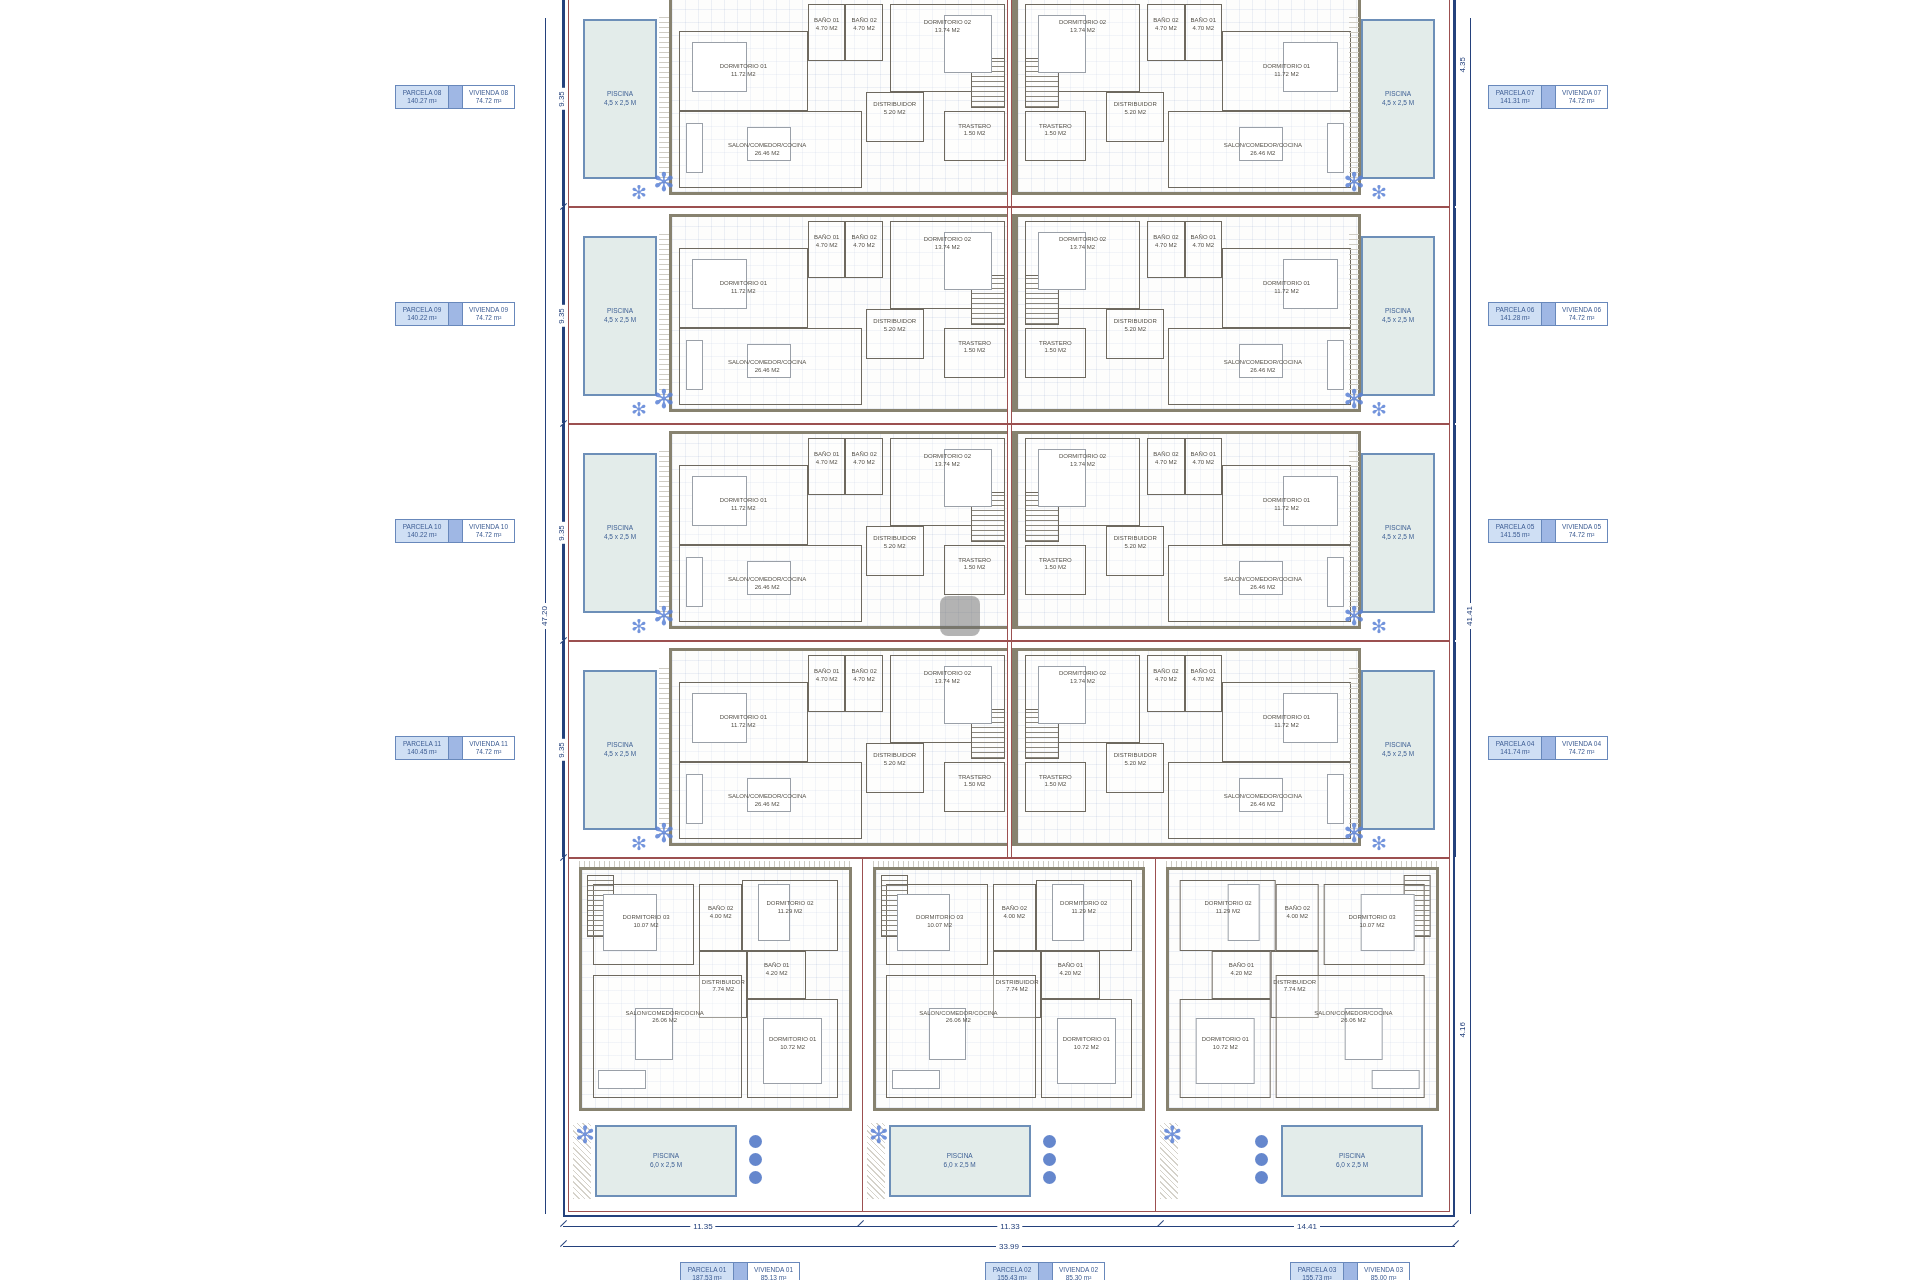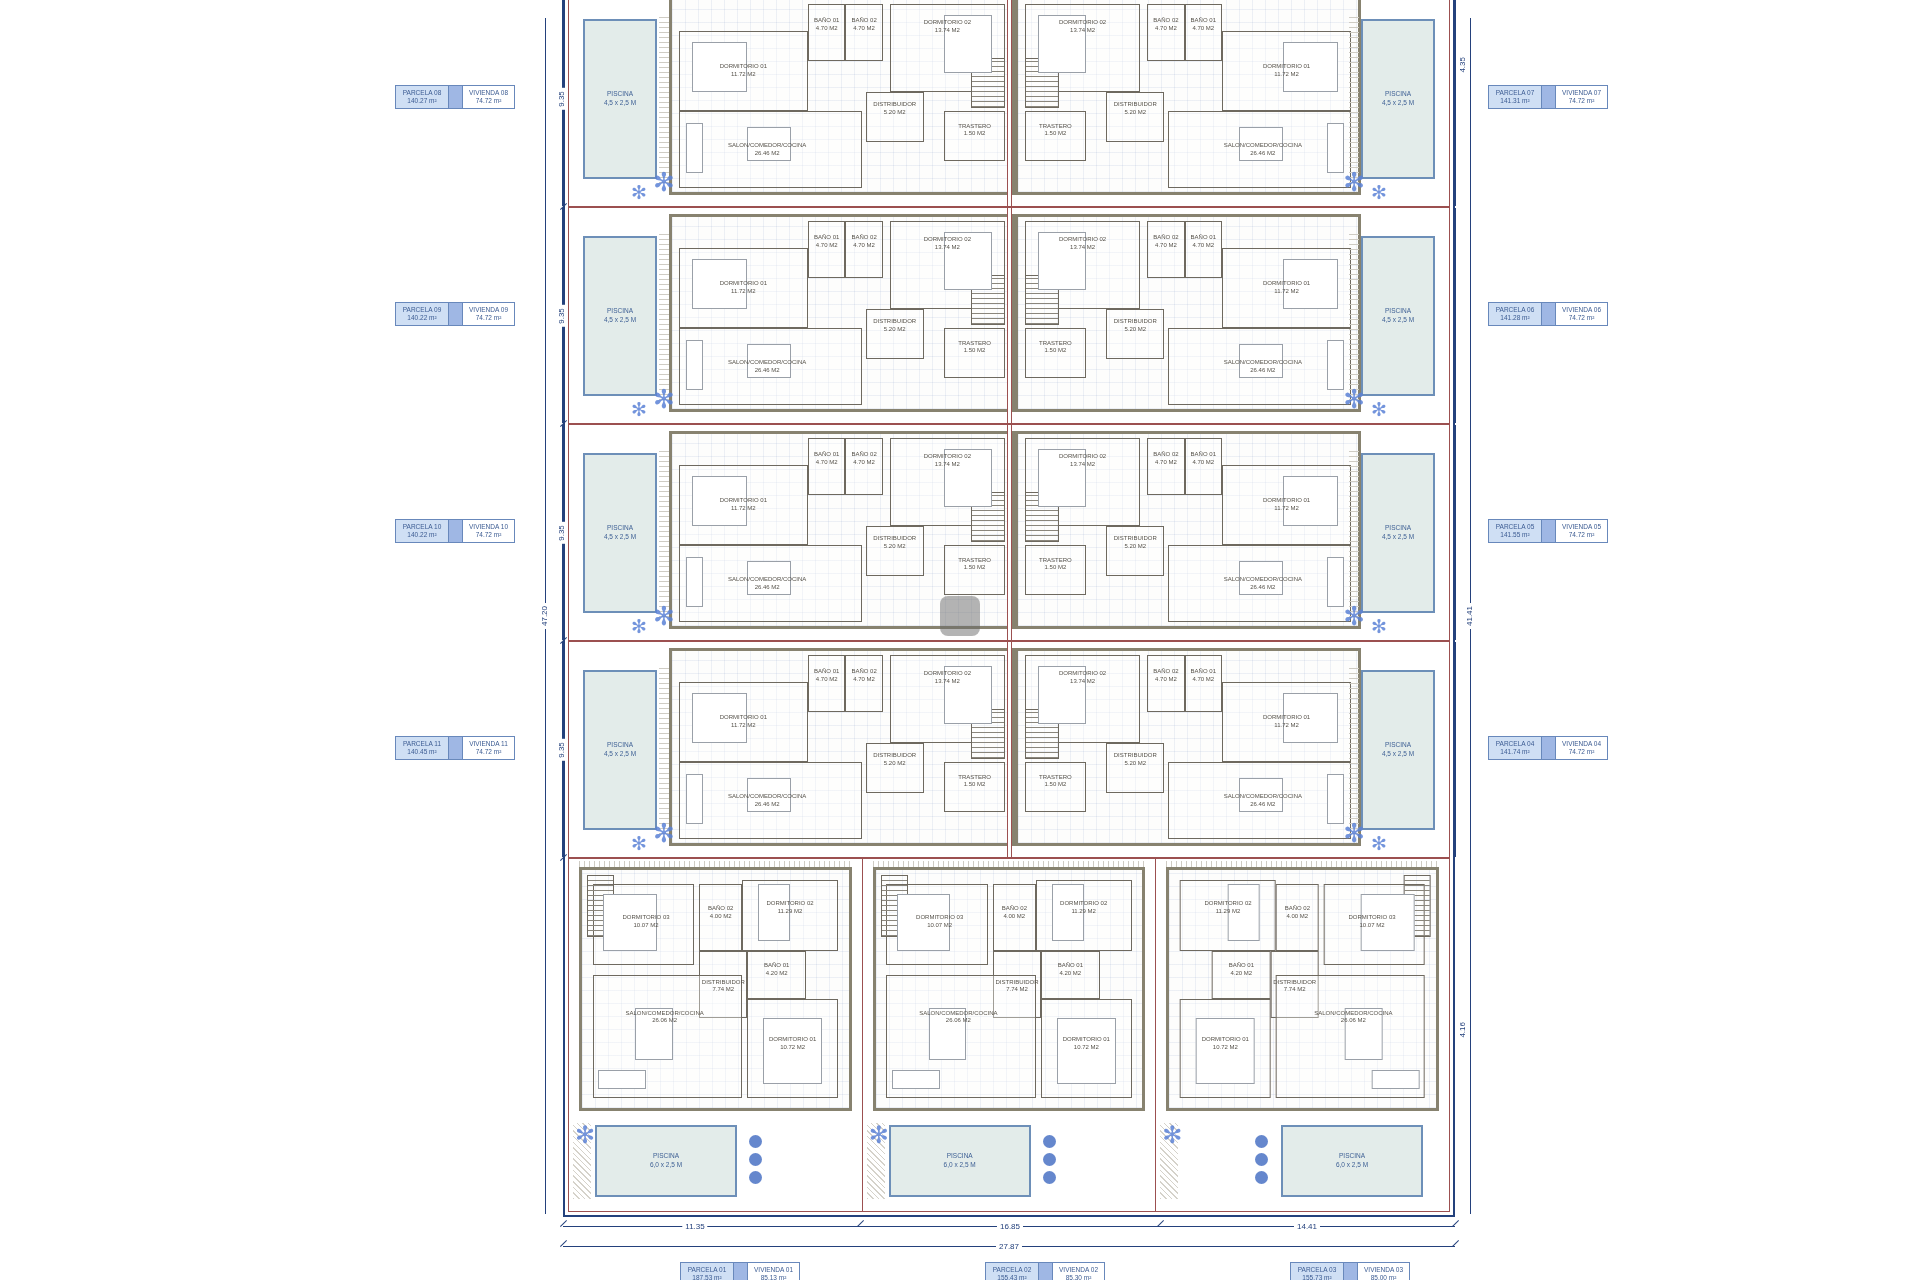--- a/index.html
+++ b/index.html
@@ -968,24 +968,24 @@
     <span class="vtext">41.41</span>
   </div>
   <span class="sideseg" style="left:1458px;top:55px">4.35</span>
   <span class="sideseg" style="left:1458px;top:1020px">4.16</span>
 
   <div class="dimh" style="left:563px;top:1226px;width:892px">
     <i class="tick" style="left:-4px"></i>
     <i class="tick" style="left:293px"></i>
     <i class="tick" style="left:593px"></i>
     <i class="tick" style="left:888px"></i>
-    <span class="htext" style="left:132px">11.35</span>
-    <span class="htext" style="left:447px">16.85</span>
+    <span class="htext" style="left:140px">11.35</span>
+    <span class="htext" style="left:447px">11.33</span>
     <span class="htext" style="left:744px">14.41</span>
   </div>
   <div class="dimh" style="left:563px;top:1246px;width:892px">
     <i class="tick" style="left:-4px"></i>
     <i class="tick" style="left:888px"></i>
-    <span class="htext" style="left:446px">27.87</span>
+    <span class="htext" style="left:446px">33.99</span>
   </div>
 
   <div class="wm"></div>
 </div>
 
 </body></html>

